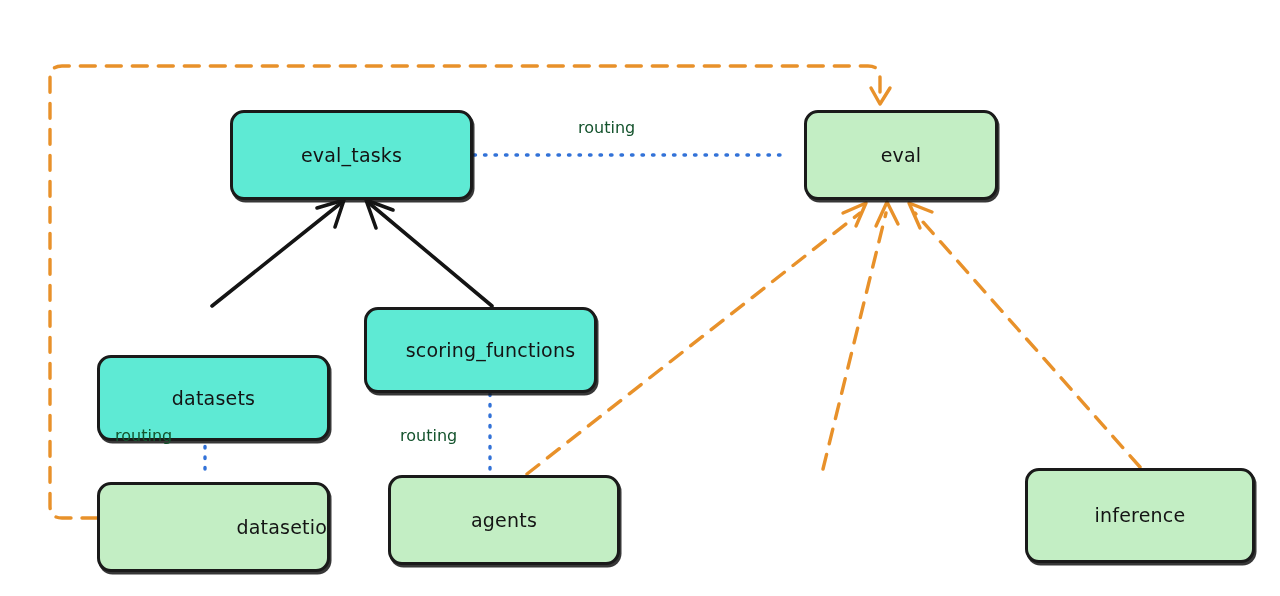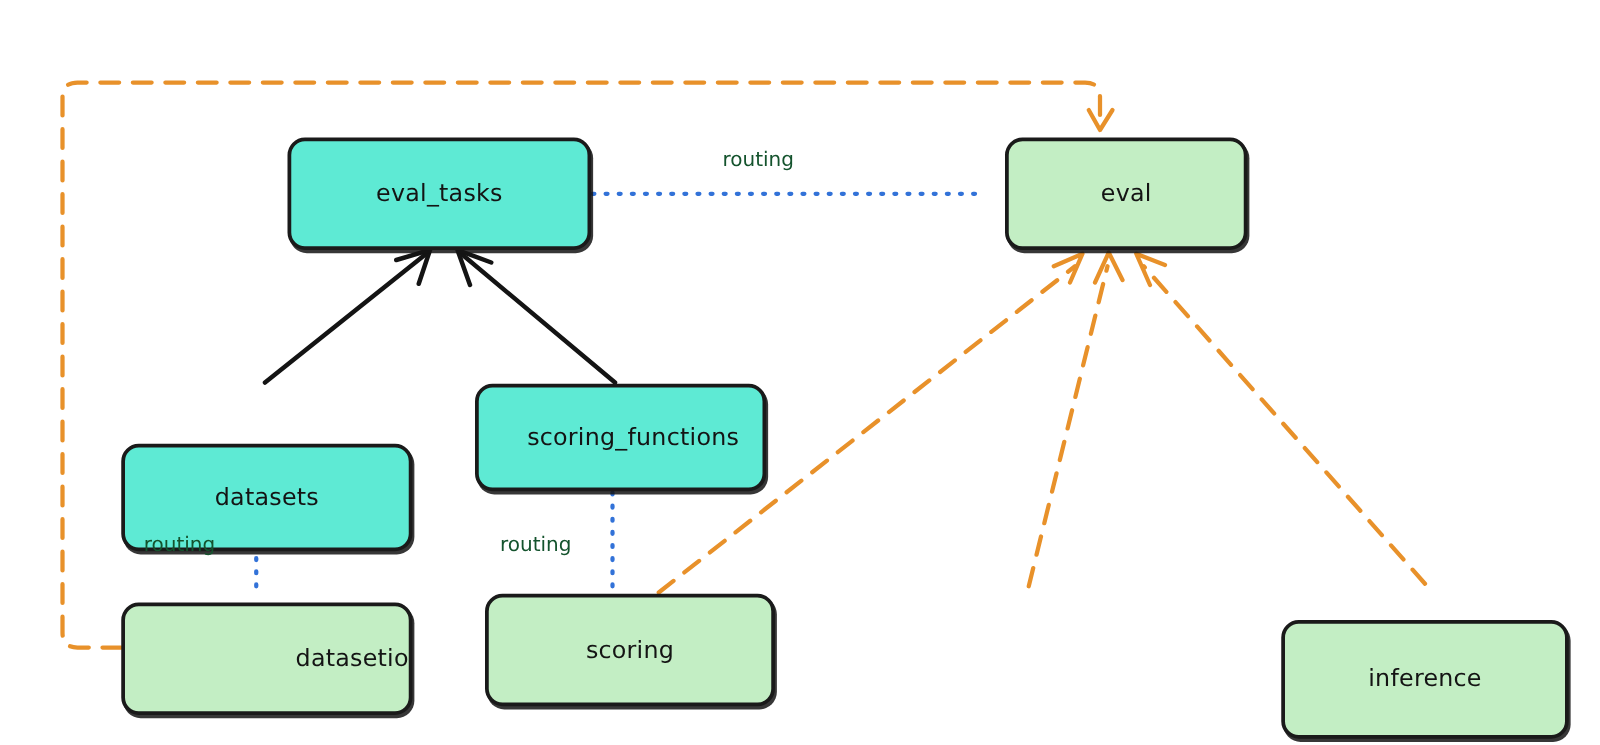--- a/index.html
+++ b/index.html
@@ -92,34 +92,34 @@
   </div>
 
   <div class="node green" style="left:804px; top:110px; width:194px; height:90px;">
     <span class="node-label">eval</span>
   </div>
 
   <div class="node blue" style="left:97px; top:307px; width:233px; height:86px;margin-top:48px;">
     <span class="node-label">datasets</span>
   </div>
 
-  <div class="node blue" style="left:380px; top:307px; width:233px; height:86px;padding-left:20px;">
+  <div class="node blue" style="left:364px; top:307px; width:233px; height:86px;padding-left:20px;">
     <span class="node-label">scoring_functions</span>
   </div>
 
   <div class="node green" style="left:97px; top:482px; width:233px; height:90px;justify-content:flex-end;">
     <span class="node-label">datasetio</span>
   </div>
 
   <div class="node green" style="left:388px; top:475px; width:232px; height:90px;">
-    <span class="node-label">scoring</span>
+    <span class="node-label">agents</span>
   </div>
 
 
-  <div class="node green" style="left:1025px; top:496px; width:230px; height:95px;">
+  <div class="node green" style="left:1025px; top:468px; width:230px; height:95px;">
     <span class="node-label">inference</span>
   </div>
 
   <div class="edge-label" style="left:578px; top:118px;">routing</div>
 
   <div class="edge-label" style="left:115px; top:426px;">routing</div>
 
   <div class="edge-label" style="left:400px; top:426px;">routing</div>
 
 </div>

